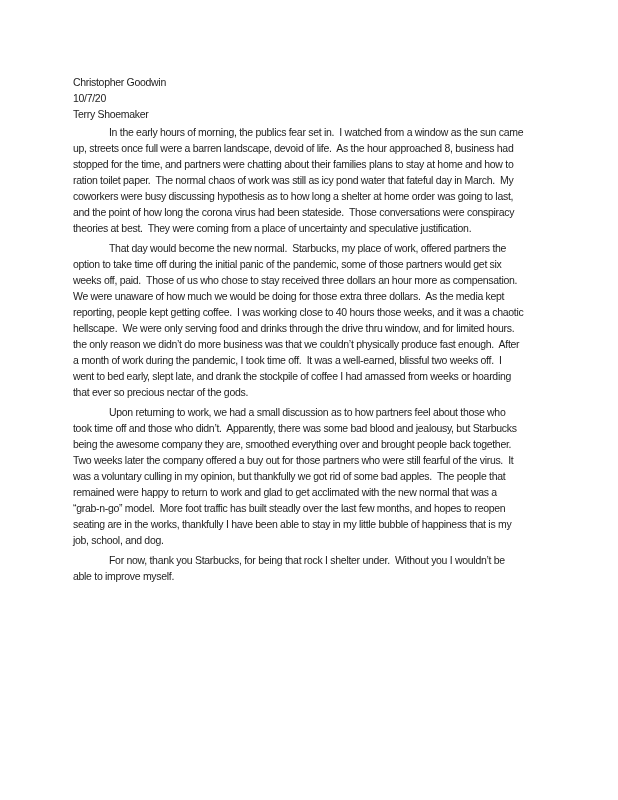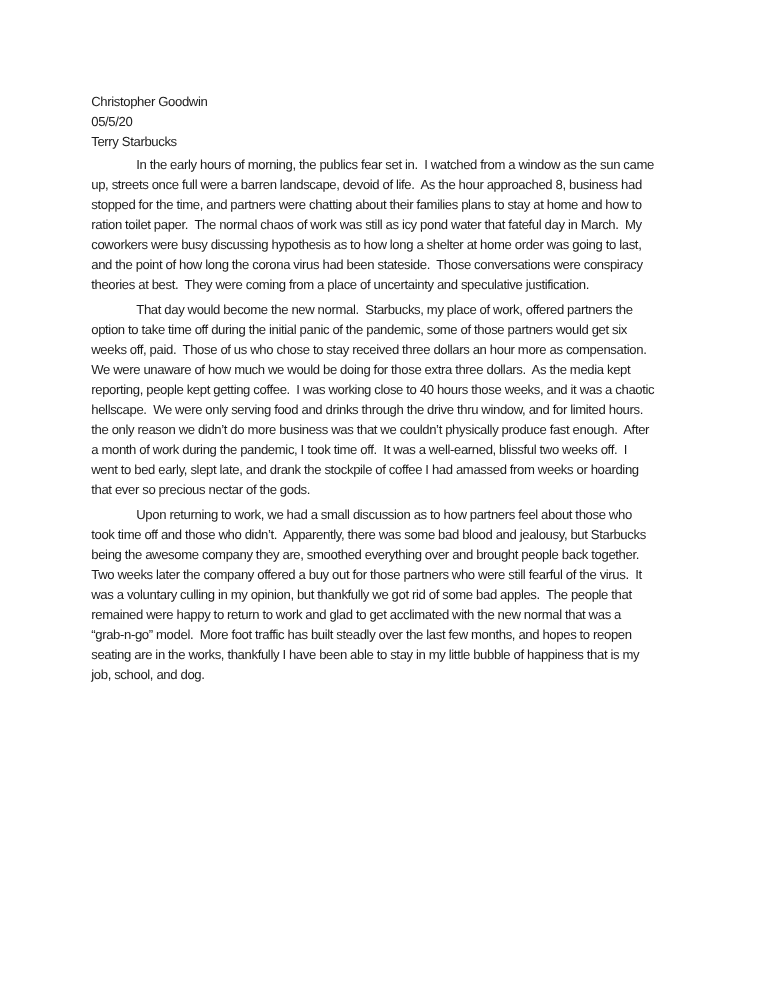--- a/index.html
+++ b/index.html
@@ -37,22 +37,22 @@
     white-space: pre-wrap;
   }
 </style>
 </head>
 <body>
 
 <div class="page">
   <div class="content">
     <div class="header">
       <div class="hline">Christopher Goodwin</div>
-      <div class="hline">05/5/20</div>
-      <div class="hline">Terry Starbucks</div>
+      <div class="hline">10/7/20</div>
+      <div class="hline">Terry Shoemaker</div>
     </div>
     <p class="para">In the early hours of morning, the publics fear set in.  I watched from a window as the sun came
 up, streets once full were a barren landscape, devoid of life.  As the hour approached 8, business had
 stopped for the time, and partners were chatting about their families plans to stay at home and how to
 ration toilet paper.  The normal chaos of work was still as icy pond water that fateful day in March.  My
 coworkers were busy discussing hypothesis as to how long a shelter at home order was going to last,
 and the point of how long the corona virus had been stateside.  Those conversations were conspiracy
 theories at best.  They were coming from a place of uncertainty and speculative justification.</p>
     <p class="para">That day would become the new normal.  Starbucks, my place of work, offered partners the
 option to take time off during the initial panic of the pandemic, some of those partners would get six
@@ -66,14 +66,16 @@
 that ever so precious nectar of the gods.</p>
     <p class="para">Upon returning to work, we had a small discussion as to how partners feel about those who
 took time off and those who didn’t.  Apparently, there was some bad blood and jealousy, but Starbucks
 being the awesome company they are, smoothed everything over and brought people back together.
 Two weeks later the company offered a buy out for those partners who were still fearful of the virus.  It
 was a voluntary culling in my opinion, but thankfully we got rid of some bad apples.  The people that
 remained were happy to return to work and glad to get acclimated with the new normal that was a
 “grab-n-go” model.  More foot traffic has built steadly over the last few months, and hopes to reopen
 seating are in the works, thankfully I have been able to stay in my little bubble of happiness that is my
 job, school, and dog.</p>
+    <p class="para">For now, thank you Starbucks, for being that rock I shelter under.  Without you I wouldn’t be
+able to improve myself.</p>
   </div>
 </div>
 
 </body></html>

